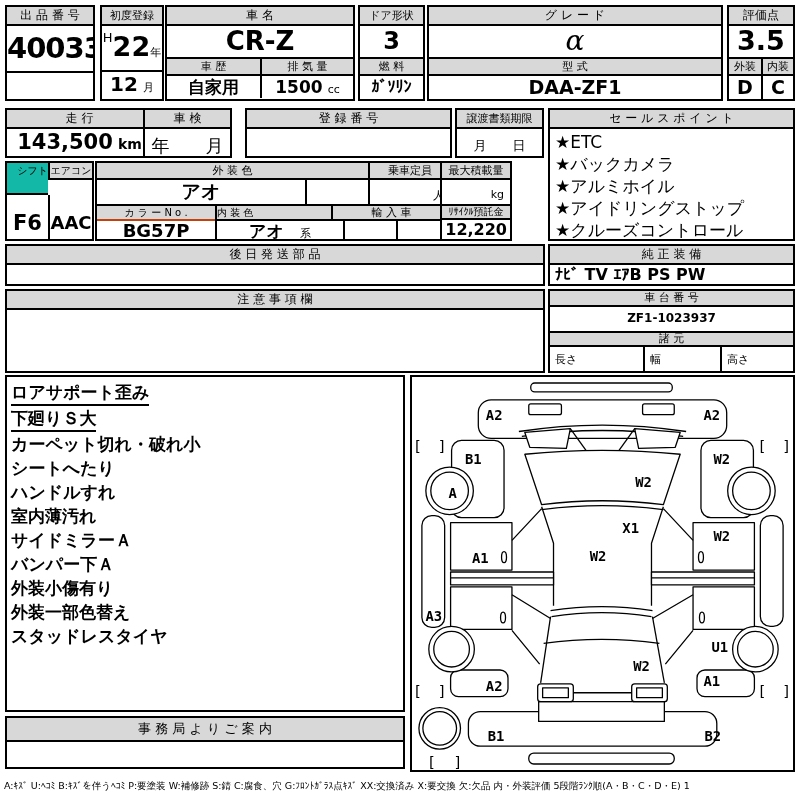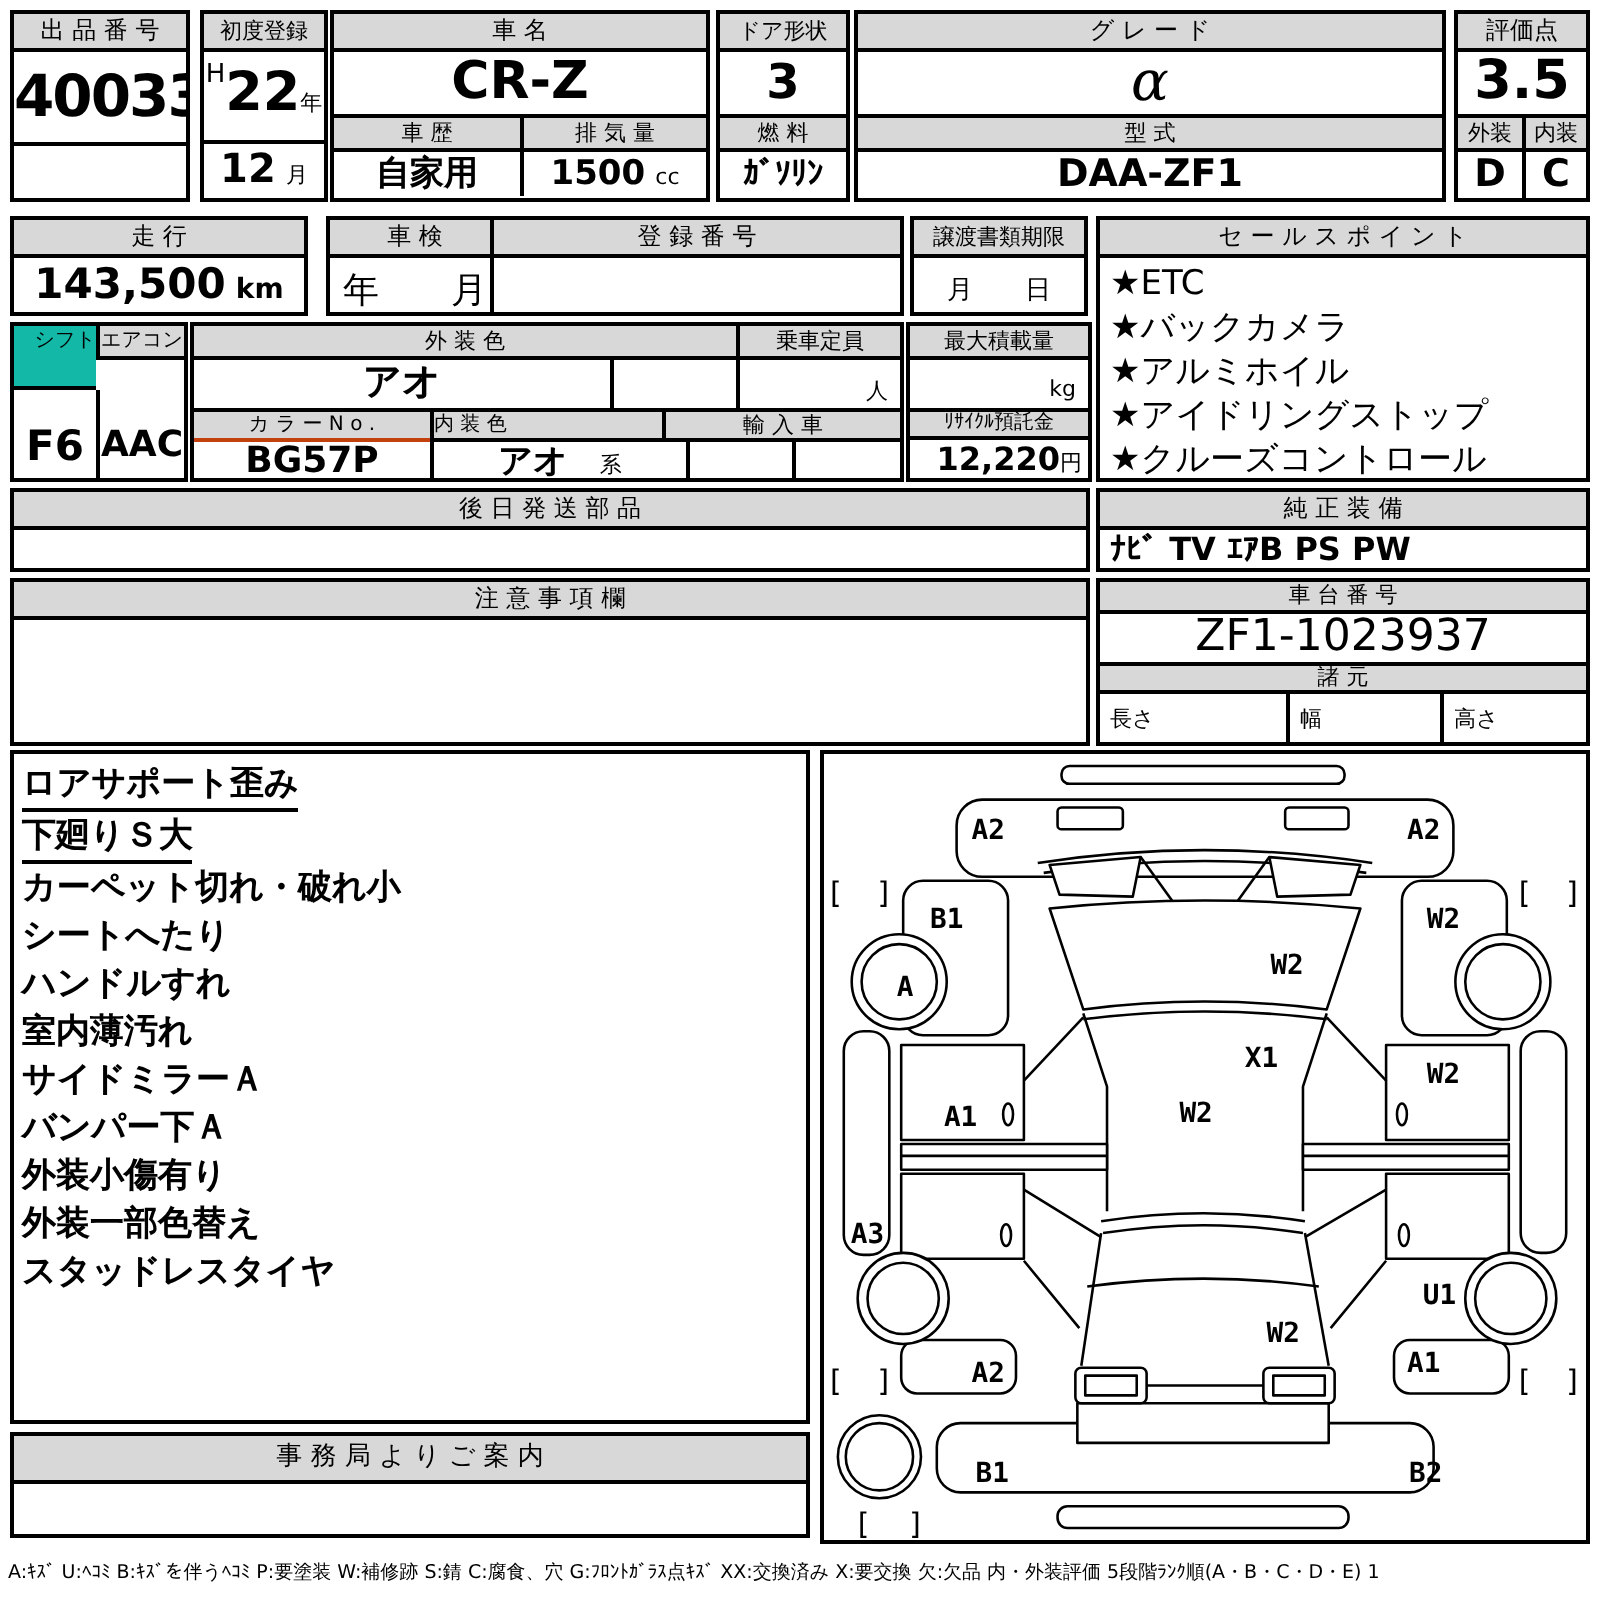--- a/index.html
+++ b/index.html
@@ -84,21 +84,21 @@
     <div class="val cell" style="width:32px;font-size:19px;font-weight:bold;line-height:22px">D</div>
     <div class="val cell bl" style="flex:1;font-size:19px;font-weight:bold;line-height:22px">C</div>
   </div>
 </div>
 
 <div class="box" style="left:5px;top:108px;width:149px;height:50px">
   <div class="hd">走 行</div>
   <div class="val"><span style="font-size:21px;font-weight:bold;line-height:26px">143,500</span> <span style="font-size:14px;font-weight:bold">km</span></div>
 </div>
 
-<div class="box" style="left:163px;top:108px;width:89px;height:50px">
+<div class="box" style="left:143px;top:108px;width:89px;height:50px">
   <div class="hd">車 検</div>
   <div class="val" style="font-size:18px;line-height:34px">年　　月</div>
 </div>
 
 <div class="box" style="left:245px;top:108px;width:207px;height:50px">
   <div class="hd">登 録 番 号</div>
   <div class="val"></div>
 </div>
 
 <div class="box" style="left:455px;top:108px;width:89px;height:50px">
@@ -144,21 +144,21 @@
     <div class="cell bl" style="flex:1;background:#d8d8d8;border-top:2px solid #000;border-bottom:2px solid #000;font-size:11px;text-align:center;line-height:13px;height:17px">輸 入 車</div>
   </div>
   <div class="row" style="height:22px">
     <div class="val cell" style="width:118px;font-size:18px;font-weight:bold;line-height:20px">BG57P</div>
     <div class="cell bl" style="width:128px;text-align:center"><span style="font-size:17px;font-weight:bold;line-height:20px">アオ</span>　<span style="font-size:11px">系</span></div>
     <div class="cell bl" style="width:53px"></div>
     <div class="cell bl" style="flex:1"></div>
   </div>
 </div>
 
-<div class="box" style="left:453px;top:161px;width:93px;height:80px">
+<div class="box" style="left:440px;top:161px;width:72px;height:80px">
   <div class="hd" style="font-size:11px;height:17px;line-height:15px">最大積載量</div>
   <div style="height:24px;font-size:11px;text-align:right;padding:8px 6px 0 4px">kg</div>
   <div class="hdm" style="font-size:10px;height:16px;line-height:12px">ﾘｻｲｸﾙ預託金</div>
   <div style="text-align:right;padding-right:3px"><span style="font-size:16px;font-weight:bold;line-height:19px">12,220</span><span style="font-size:11px">円</span></div>
 </div>
 
 <div class="box" style="left:5px;top:244px;width:540px;height:42px">
   <div class="hd">後 日 発 送 部 品</div>
   <div class="val"></div>
 </div>
@@ -168,21 +168,21 @@
   <div style="font-size:16px;font-weight:bold;line-height:20px;padding-left:5px;white-space:nowrap">ﾅﾋﾞ TV ｴｱB PS PW</div>
 </div>
 
 <div class="box" style="left:5px;top:289px;width:540px;height:84px">
   <div class="hd">注 意 事 項 欄</div>
   <div class="val"></div>
 </div>
 
 <div class="box" style="left:548px;top:289px;width:247px;height:84px">
   <div class="hd" style="font-size:11px;height:16px;line-height:14px">車 台 番 号</div>
-  <div class="val" style="height:24px;font-size:22px;font-weight:normal;line-height:23px">ZF1-1023937</div>
+  <div class="val" style="height:24px;font-size:12px;font-weight:bold;line-height:23px">ZF1-1023937</div>
   <div class="hdm" style="height:16px;line-height:12px">諸 元</div>
   <div class="row" style="height:24px">
     <div class="cell" style="width:93px;font-size:11px;padding:5px 0 0 5px">長さ</div>
     <div class="cell bl" style="width:77px;font-size:11px;padding:5px 0 0 5px">幅</div>
     <div class="cell bl" style="flex:1;font-size:11px;padding:5px 0 0 5px">高さ</div>
   </div>
 </div>
 
 <div class="box" style="left:5px;top:375px;width:400px;height:337px">
   <div style="padding:3px 0 0 4px">

